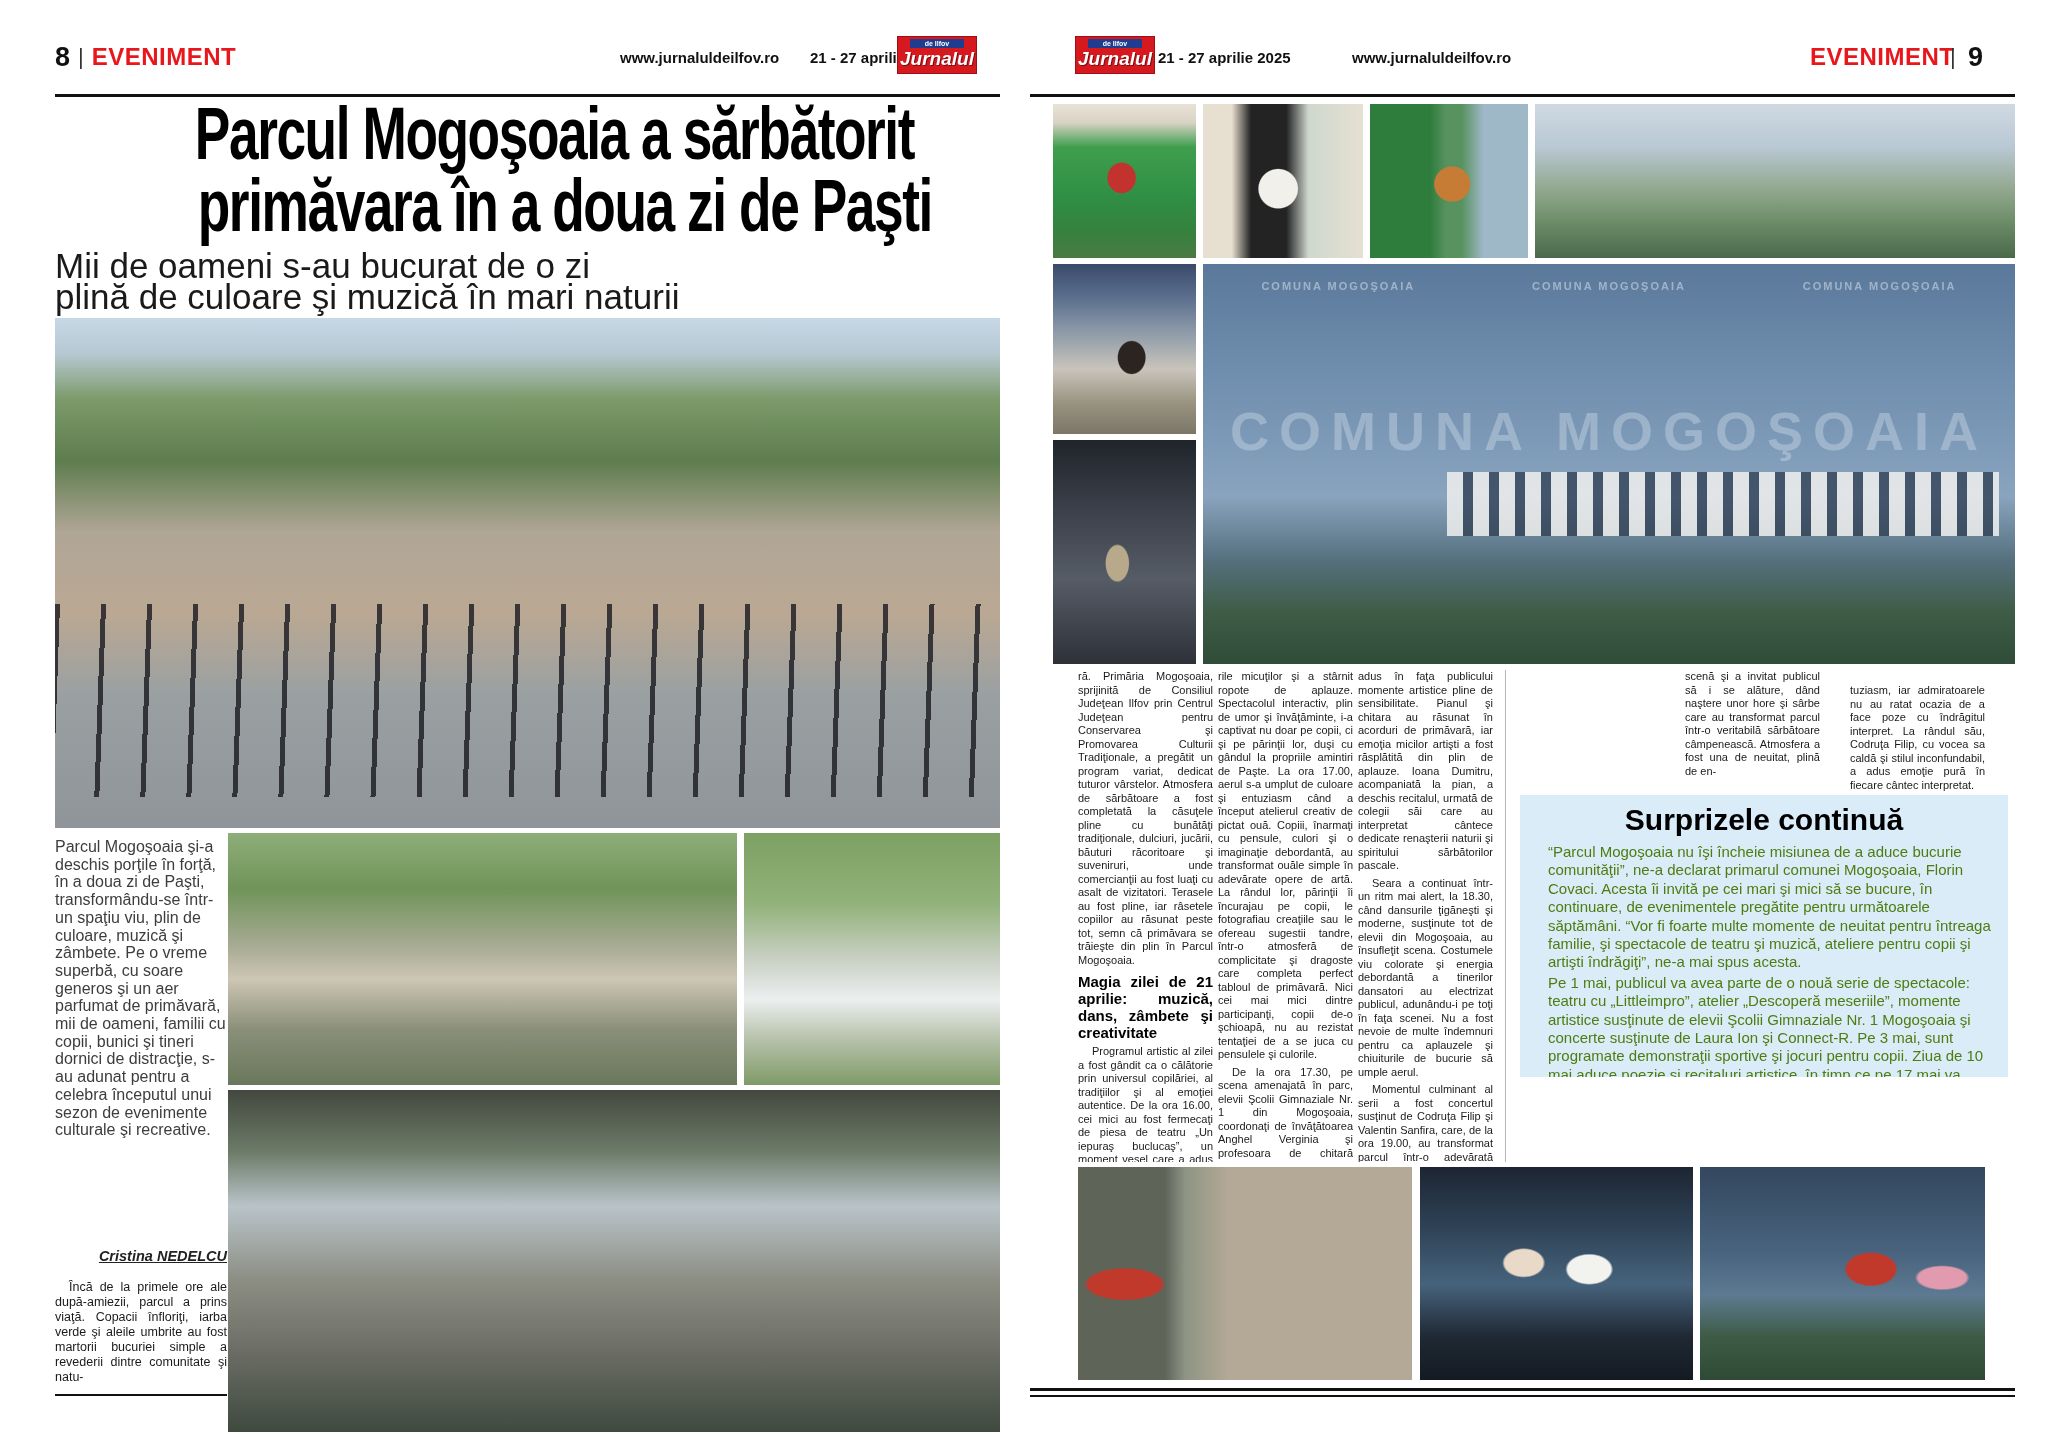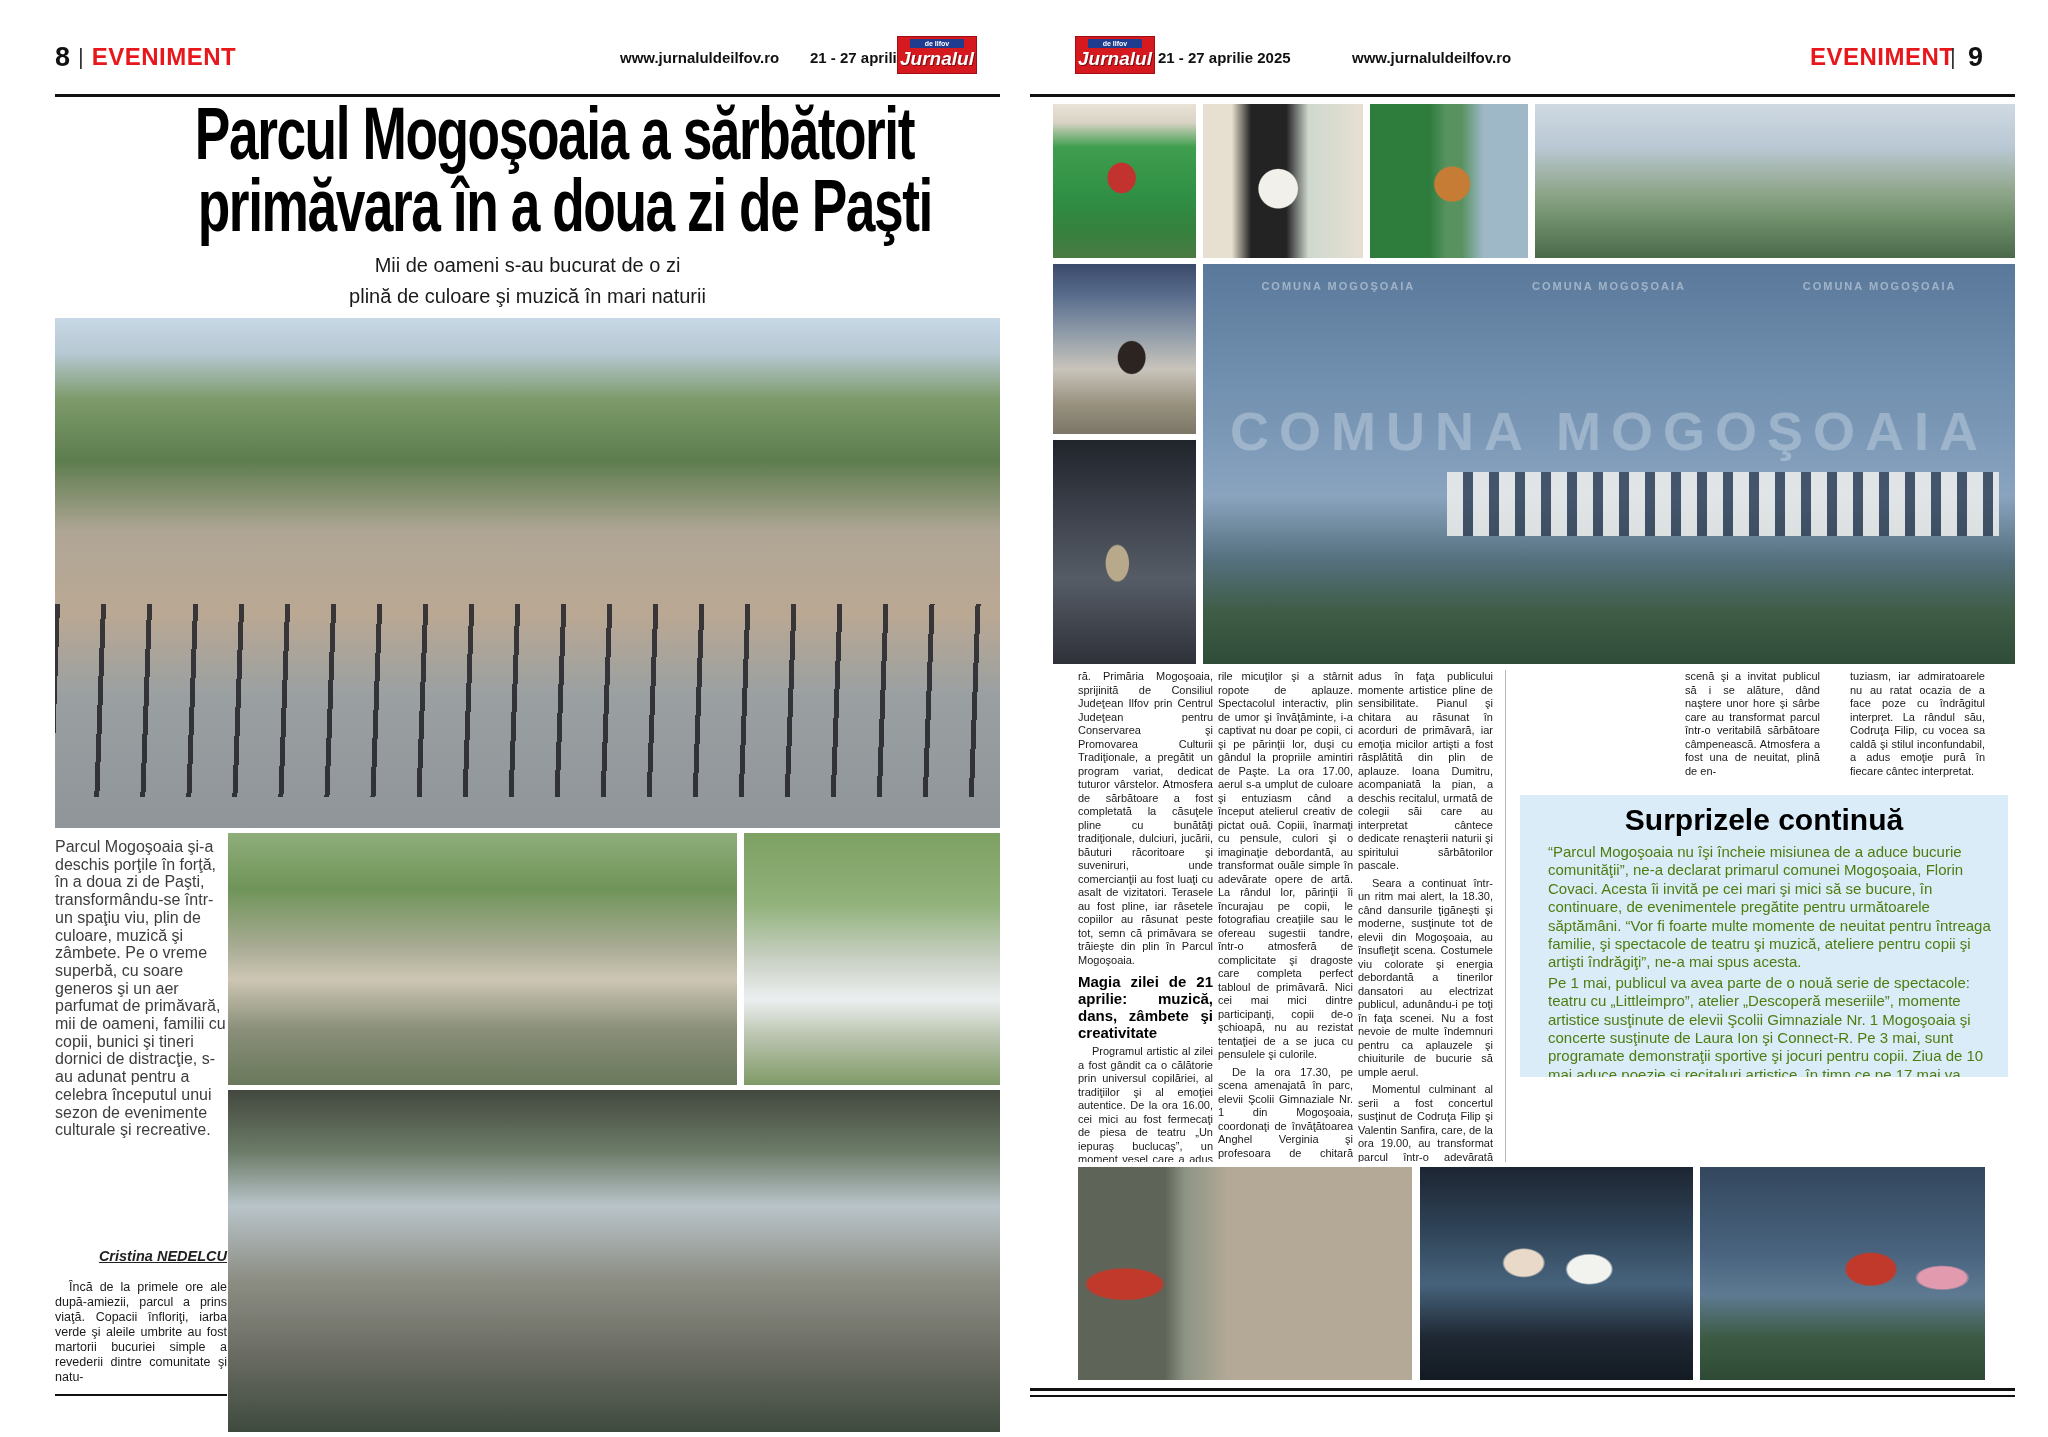--- a/index.html
+++ b/index.html
@@ -15,21 +15,21 @@
   .logo{width:78px;height:36px;background:#d6181f;border:1px solid #9e0f14;
         display:flex;flex-direction:column;align-items:center;justify-content:flex-start;}
   .logo .top{font-size:7px;color:#fff;background:#1f3c8f;width:70%;text-align:center;
              font-weight:700;line-height:9px;margin-top:2px;}
   .logo .main{font-size:19px;color:#fff;font-weight:800;font-style:italic;line-height:22px;
               text-shadow:1px 1px 0 #7a0c10;}
   
   .headline{width:100%;font-weight:800;font-size:74px;line-height:72px;
             letter-spacing:-2px;color:#000;}
   .headline span{display:inline-block;transform:scaleX(.72);transform-origin:center;white-space:nowrap;}
-  .subhead{width:100%;text-align:center;font-size:20px;line-height:31px;font-weight:500;color:#1a1a1a;}
+  .subhead{width:100%;text-align:left;font-size:35px;line-height:31px;font-weight:500;color:#1a1a1a;}
   
   .lead{font-size:16px;line-height:17.7px;color:#3d3d3d;}
   .byline{font-size:14.5px;font-weight:700;font-style:italic;text-decoration:underline;
           text-align:right;color:#222;}
   .body{font-size:11px;line-height:13.5px;text-align:justify;color:#1a1a1a;overflow:hidden;}
   .body p{margin:0 0 4px 0;text-indent:14px;}
   .body p.noind{text-indent:0;}
   .colhead{font-size:15px;line-height:17px;font-weight:800;color:#000;margin:6px 0 4px 0;}
   .endrule{height:2px;background:#111;}
   .vdiv{width:1px;background:#b5b5b5;}
@@ -160,21 +160,21 @@
   </div>
   <div class="abs body" style="left:1358px;top:670px;width:135px;height:492px;">
     <p class="noind">adus în faţa publicului momente artistice pline de sensibilitate. Pianul şi chitara au răsunat în acorduri de primăvară, iar emoţia micilor artişti a fost răsplătită din plin de aplauze. Ioana Dumitru, acompaniată la pian, a deschis recitalul, urmată de colegii săi care au interpretat cântece dedicate renaşterii naturii şi spiritului sărbătorilor pascale.</p>
     <p>Seara a continuat într-un ritm mai alert, la 18.30, când dansurile ţigăneşti şi moderne, susţinute tot de elevii din Mogoşoaia, au însufleţit scena. Costumele viu colorate şi energia debordantă a tinerilor dansatori au electrizat publicul, adunându-i pe toţi în faţa scenei. Nu a fost nevoie de multe îndemnuri pentru ca aplauzele şi chiuiturile de bucurie să umple aerul.</p>
     <p>Momentul culminant al serii a fost concertul susţinut de Codruţa Filip şi Valentin Sanfira, care, de la ora 19.00, au transformat parcul într-o adevărată horă a bucuri-</p>
   </div>
   <div class="abs vdiv" style="left:1505px;top:670px;height:492px;"></div>
   <div class="abs body" style="left:1685px;top:670px;width:135px;height:120px;">
     <p class="noind">scenă şi a invitat publicul să i se alăture, dând naştere unor hore şi sârbe care au transformat parcul într-o veritabilă sărbătoare câmpenească. Atmosfera a fost una de neuitat, plină de en-</p>
   </div>
-  <div class="abs body" style="left:1850px;top:670px;width:135px;height:120px;">
+  <div class="abs body" style="left:1850px;top:684px;width:135px;height:120px;">
     <p class="noind">tuziasm, iar admiratoarele nu au ratat ocazia de a face poze cu îndrăgitul interpret. La rândul său, Codruţa Filip, cu vocea sa caldă şi stilul inconfundabil, a adus emoţie pură în fiecare cântec interpretat.</p>
   </div>
 
   <div class="abs bluebox" style="left:1520px;top:795px;width:488px;height:282px;">
     <h2>Surprizele continuă</h2>
     <p>“Parcul Mogoşoaia nu îşi încheie misiunea de a aduce bucurie comunităţii”, ne-a declarat primarul comunei Mogoşoaia, Florin Covaci. Acesta îi invită pe cei mari şi mici să se bucure, în continuare, de evenimentele pregătite pentru următoarele săptămâni. “Vor fi foarte multe momente de neuitat pentru întreaga familie, şi spectacole de teatru şi muzică, ateliere pentru copii şi artişti îndrăgiţi”, ne-a mai spus acesta.</p>
     <p>Pe 1 mai, publicul va avea parte de o nouă serie de spectacole: teatru cu „Littleimpro”, atelier „Descoperă meseriile”, momente artistice susţinute de elevii Şcolii Gimnaziale Nr. 1 Mogoşoaia şi concerte susţinute de Laura Ion şi Connect-R. Pe 3 mai, sunt programate demonstraţii sportive şi jocuri pentru copii. Ziua de 10 mai aduce poezie şi recitaluri artistice, în timp ce pe 17 mai va avea loc un atelier de dezvoltare personală prin teatru, condus de Daniel Iancu.</p>
     <p>Pe 24 mai, parcul va răsuna din nou de veselie cu teatrul „Muc cel mic”, un atelier despre natură şi ecologie, tobe cu Francesca Iancu, spectacole artistice ale Şcolii Gimnaziale Nr. 1 Mogoşoaia, ale Ansamblului artistic “Doina Ilfovului” şi concertul ADDA. Finalul lunii, 31 mai, va fi marcat de ateliere artistice şi o expoziţie de flori cu vânzare.</p>
 
   </div>

